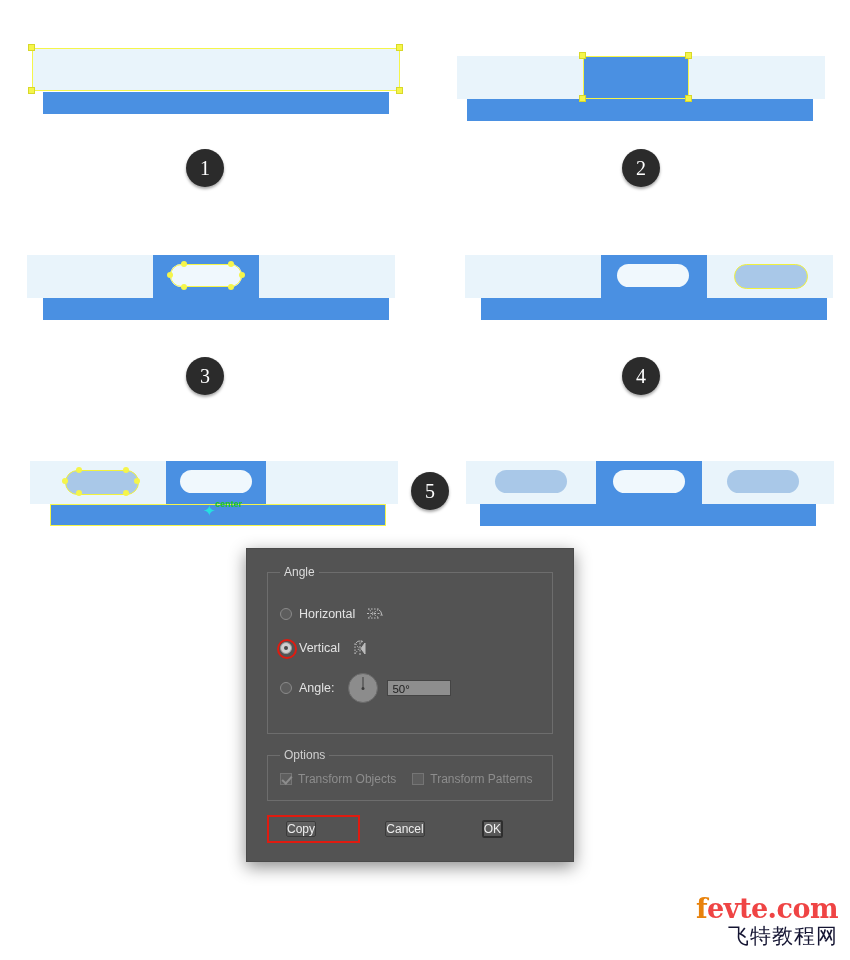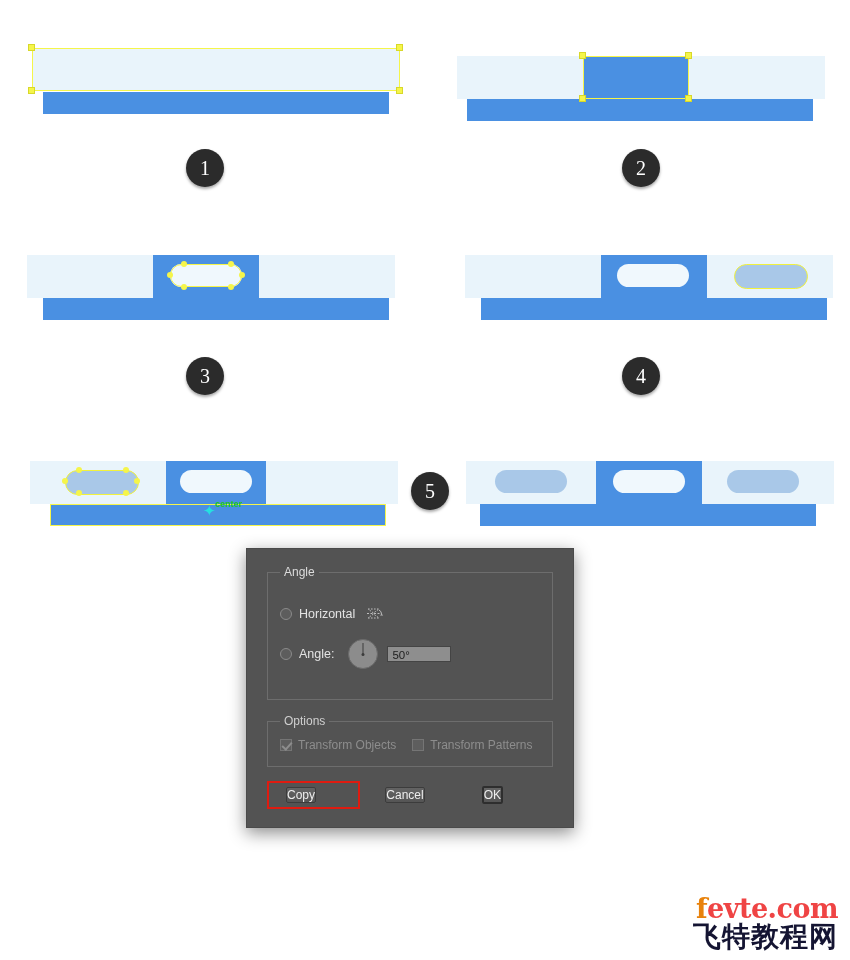--- a/index.html
+++ b/index.html
@@ -131,21 +131,21 @@
 
   
   .watermark{position:absolute;right:12px;bottom:10px;text-align:right;}
   .wm-top{
     font-family:"DejaVu Serif", serif;font-weight:bold;font-size:27px;
     letter-spacing:-.5px;line-height:28px;
   }
   .wm-f{color:#e8820c;}
   .wm-rest{color:#ef4444;}
   .wm-bottom{
-    font-family:"DejaVu Sans", sans-serif;font-weight:bold;font-size:28px;
+    font-family:"DejaVu Sans", sans-serif;font-weight:normal;font-size:21px;
     color:#141432;line-height:27px;letter-spacing:1px;
   }
 </style>
 </head>
 <body>
 
 <div class="step">
   <div class="art lightbar" style="left:32px;top:48px;width:368px;height:43px;"></div>
   <div class="art bluebar" style="left:43px;top:92px;width:346px;height:22px;"></div>
   <div class="selbox" style="left:32px;top:48px;width:368px;height:43px;"></div>
@@ -241,20 +241,35 @@
           <svg viewBox="0 0 20 18" width="20" height="18">
             <path d="M3 4 h11 l-5.5 4 Z" fill="none" stroke="#cfcfcf" stroke-width="1" stroke-dasharray="1.6 1.4"></path>
             <path d="M3 13 h11 l-5.5 -4 Z" fill="none" stroke="#cfcfcf" stroke-width="1" stroke-dasharray="1.6 1.4"></path>
             <path d="M2 8.5 h14" stroke="#cfcfcf" stroke-width="1" stroke-dasharray="2 1.5"></path>
             <path d="M14 5 a4.5 4.5 0 0 1 2.5 4" fill="none" stroke="#cfcfcf" stroke-width="1"></path>
             <path d="M15 10.5 l1.6 -1.8 l1.6 1.8 Z" fill="#cfcfcf"></path>
           </svg>
         </span>
       </div>
 
+      <div class="row" style="position:relative;">
+        <span class="radio on">
+          <span class="radio-hl"></span>
+        </span>
+        <span class="rlabel">Vertical</span>
+        <span class="axis-icon">
+          <svg viewBox="0 0 20 18" width="20" height="18">
+            <path d="M5 15 v-11 l4 5.5 Z" fill="none" stroke="#cfcfcf" stroke-width="1" stroke-dasharray="1.6 1.4"></path>
+            <path d="M15 15 v-11 l-4 5.5 Z" fill="#cfcfcf" stroke="#cfcfcf" stroke-width="1"></path>
+            <path d="M10 16 v-14" stroke="#cfcfcf" stroke-width="1" stroke-dasharray="2 1.5"></path>
+            <path d="M6 4 a4.5 4.5 0 0 1 4.5 -2" fill="none" stroke="#cfcfcf" stroke-width="1"></path>
+            <path d="M11.5 1 l1.6 1.8 l-2.2 1 Z" fill="#cfcfcf"></path>
+          </svg>
+        </span>
+      </div>
 
       <div class="row ang">
         <span class="radio"></span>
         <span class="rlabel">Angle:</span>
         <span class="dial"></span>
         <span class="angle-field">50°</span>
       </div>
     </fieldset>
 
     <fieldset class="group dim">

